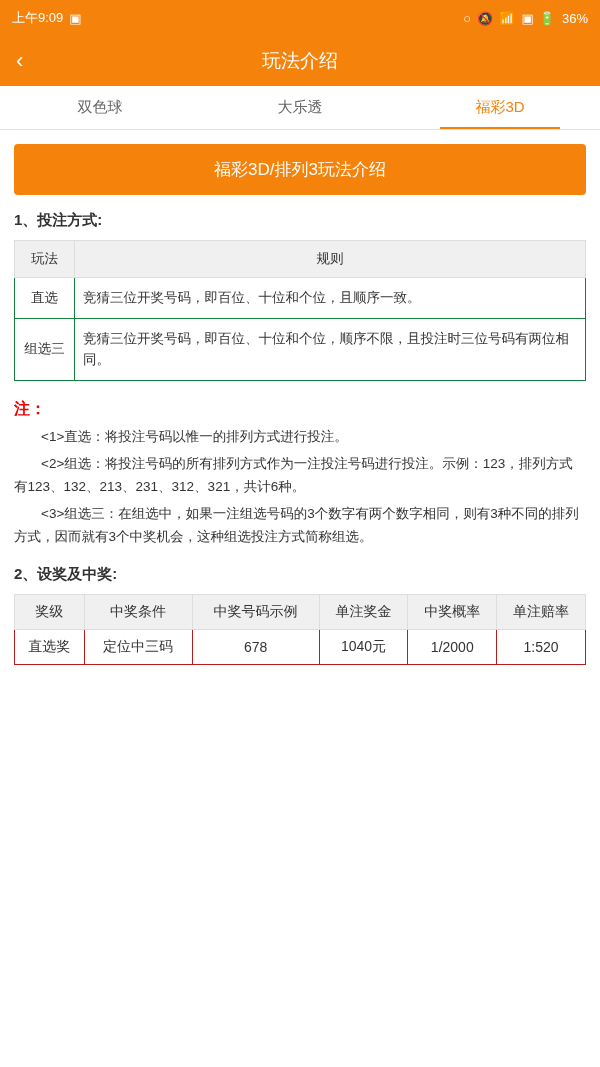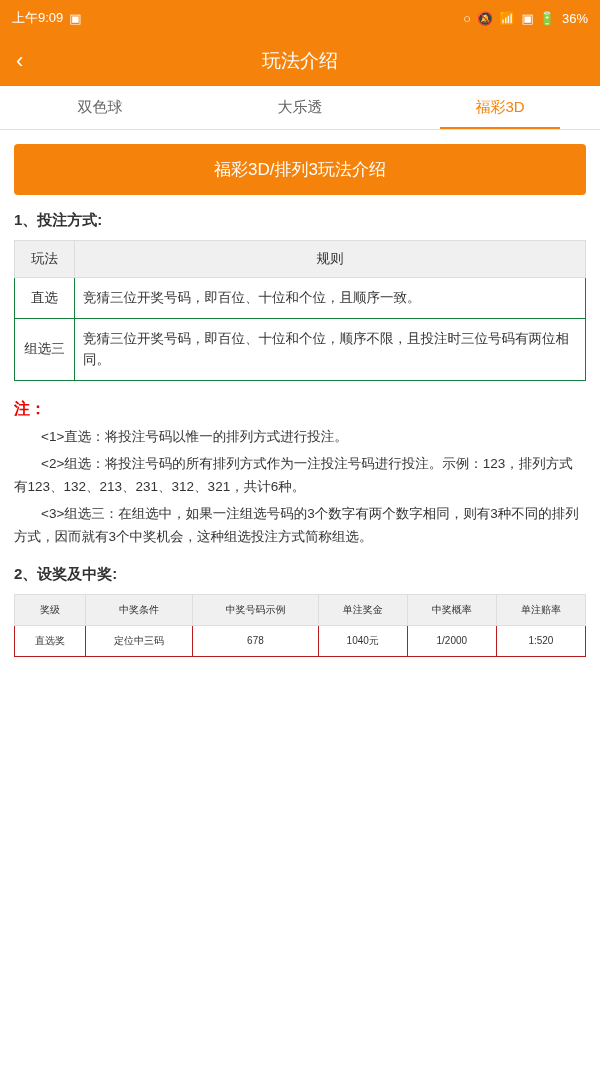--- a/index.html
+++ b/index.html
@@ -149,21 +149,21 @@
     }
     .notes p {
       text-indent: 2em;
       margin-bottom: 4px;
     }
 
     
     .prize-table {
       width: 100%;
       border-collapse: collapse;
-      font-size: 10px;
+      font-size: 14px;
     }
     .prize-table th {
       background: #f0f0f0;
       border: 1px solid #ddd;
       padding: 8px 4px;
       text-align: center;
       font-weight: 500;
     }
     .prize-table td {
       border: 1px solid #b91c1c;

